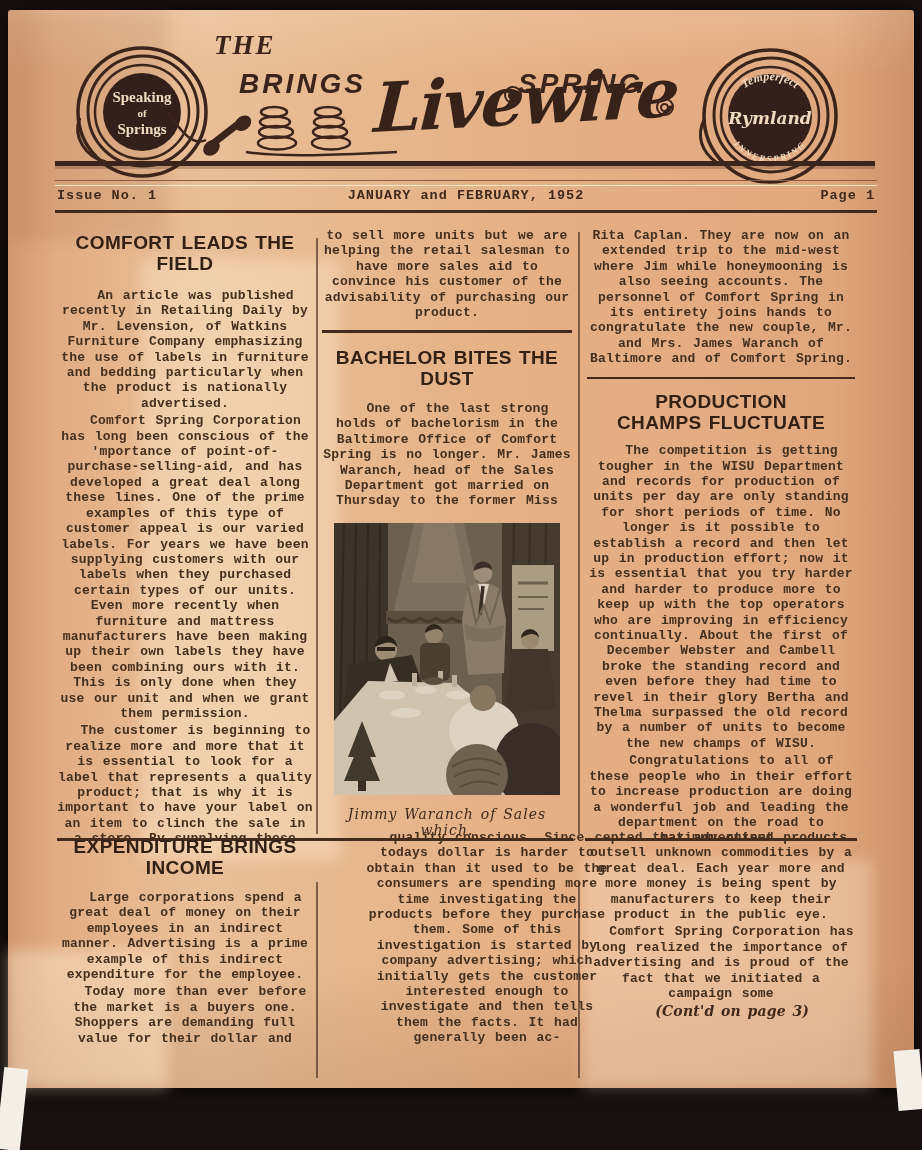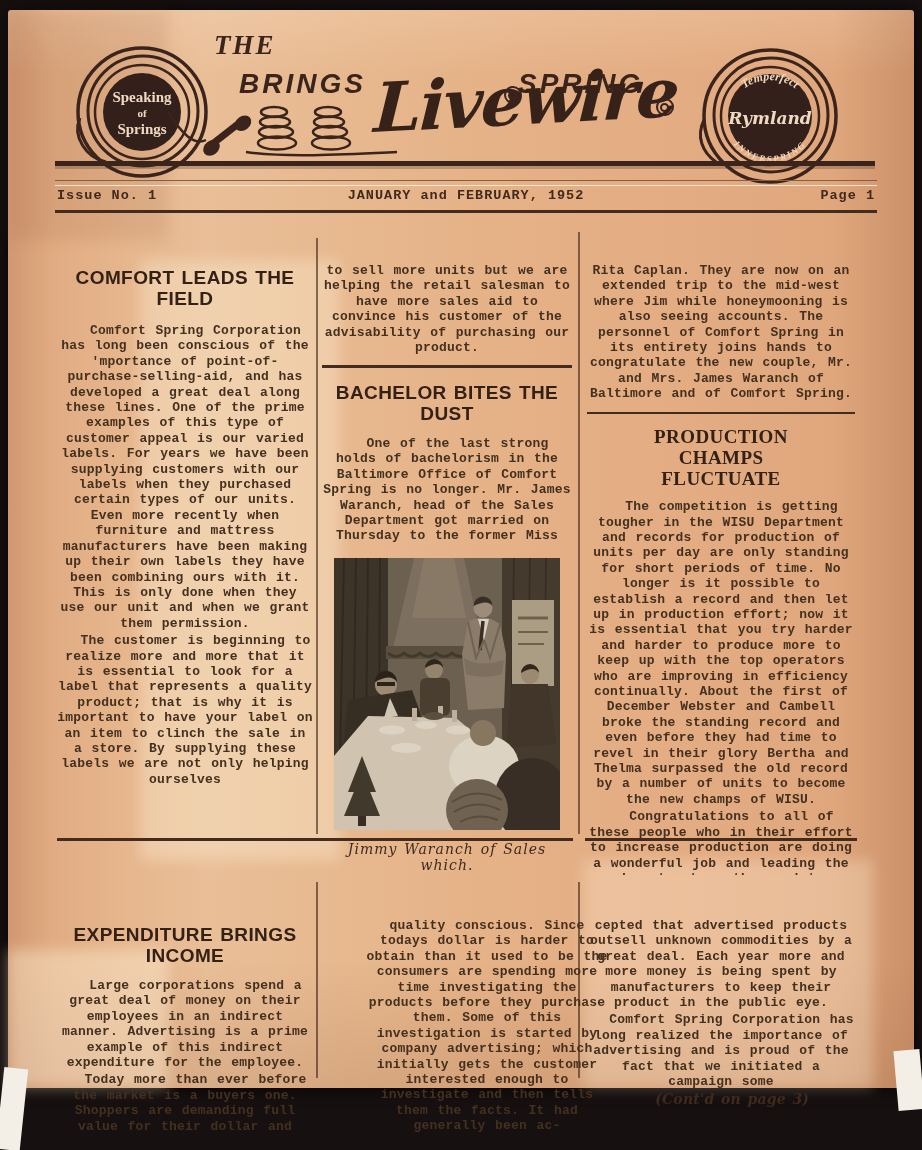--- a/index.html
+++ b/index.html
@@ -48,37 +48,37 @@
   .issue-bar .left{position:absolute;left:2px;top:0;}
   .issue-bar .center{position:absolute;left:0;right:0;top:0;text-align:center;}
   .issue-bar .right{position:absolute;right:2px;top:0;}
   .rule-issue-bottom{position:absolute;left:47px;top:200px;width:822px;height:2.5px;background:#432b1e;}
 
   
   .headline{font:700 19px/21px "Liberation Sans",sans-serif;color:#33211661;color:#342116;text-align:center;letter-spacing:0.4px;}
   .body-text{font:700 13px/15.4px "Liberation Mono",monospace;color:#44301f;text-align:justify;letter-spacing:0.2px;word-spacing:1.5px;}
   .body-text p{margin:0 0 2px 0;text-indent:1.6em;text-align:center;}
   .body-text p.noindent{text-indent:0;}
-  .col{position:absolute;overflow:hidden;margin-top:35px;}
+  .col{position:absolute;overflow:hidden;}
   .col-1{left:49px;top:218px;width:256px;height:612px;}
   .col-2{left:314px;top:218px;width:250px;height:612px;}
   .col-3{left:579px;top:218px;width:268px;height:612px;}
   .v-divider{position:absolute;width:1.5px;background:rgba(70,44,30,0.65);}
   .divider-main-1{left:308px;top:228px;height:596px;}
   .divider-main-2{left:570px;top:222px;height:602px;}
   .divider-bot-1{left:308px;top:872px;height:196px;}
   .divider-bot-2{left:570px;top:872px;height:196px;}
   .inline-rule{height:2.5px;background:#432b1e;border:0;margin:10px 0;}
   .h-rule{position:absolute;height:2.5px;background:#432b1e;}
   .rule-left-main{left:49px;top:828px;width:516px;}
   .rule-col3-main{left:577px;top:828px;width:272px;}
   .col-1 .headline{margin:4px 0 14px 0;}
   .col-2 .headline{margin:14px 0 12px 0;}
-  .col-3 .headline{margin:12px auto 10px auto;width:210px;font-family:Liberation Serif, serif;}
-  .bot-col{position:absolute;top:908px;overflow:hidden;height:214px;}
+  .col-3 .headline{margin:12px auto 10px auto;width:210px;}
+  .bot-col{position:absolute;top:820px;overflow:hidden;height:214px;}
   .bot-1{left:49px;width:256px;}
   .bot-2{left:314px;width:250px;margin-left:40px;}
   .bot-3{left:579px;width:268px;}
   .bot-1 .headline{margin:6px 0 12px 0;}
   .contd{font:700 14px "DejaVu Serif",serif;font-style:italic;text-align:right;text-indent:0;margin-top:4px;color:#40291d;}
 
   
   .photo-wrap{margin:14px auto 0 auto;width:226px;}
   .caption{font:400 14px "DejaVu Serif",serif;font-style:italic;color:#3f2a1e;text-align:center;margin-top:7px;letter-spacing:1px;}
 </style>
@@ -157,20 +157,21 @@
     <span class="center">JANUARY and FEBRUARY, 1952</span>
     <span class="right">Page 1</span>
   </div>
   <div class="rule-issue-bottom"></div>
 
   <div class="v-divider divider-main-1"></div>
   <div class="v-divider divider-main-2"></div>
 
   <div class="col col-1 body-text">
     <div class="headline">COMFORT LEADS THE FIELD</div>
+    <p>An article was published recently in Retailing Daily by Mr. Levension, of Watkins Furniture Company emphasizing the use of labels in furniture and bedding particularly when the product is nationally advertised.</p>
     <p>Comfort Spring Corporation has long been conscious of the 'mportance of point-of-purchase-selling-aid, and has developed a great deal along these lines. One of the prime examples of this type of customer appeal is our varied labels. For years we have been supplying customers with our labels when they purchased certain types of our units. Even more recently when furniture and mattress manufacturers have been making up their own labels they have been combining ours with it. This is only done when they use our unit and when we grant them permission.</p>
     <p>The customer is beginning to realize more and more that it is essential to look for a label that represents a quality product; that is why it is important to have your label on an item to clinch the sale in a store. By supplying these labels we are not only helping ourselves</p>
   </div>
 
   <div class="col col-2 body-text">
     <p class="noindent">to sell more units but we are helping the retail salesman to have more sales aid to convince his customer of the advisability of purchasing our product.</p>
     <hr class="inline-rule">
     <div class="headline">BACHELOR BITES THE DUST</div>
     <p>One of the last strong holds of bachelorism in the Baltimore Office of Comfort Spring is no longer. Mr. James Waranch, head of the Sales Department got married on Thursday to the former Miss</p>
 

